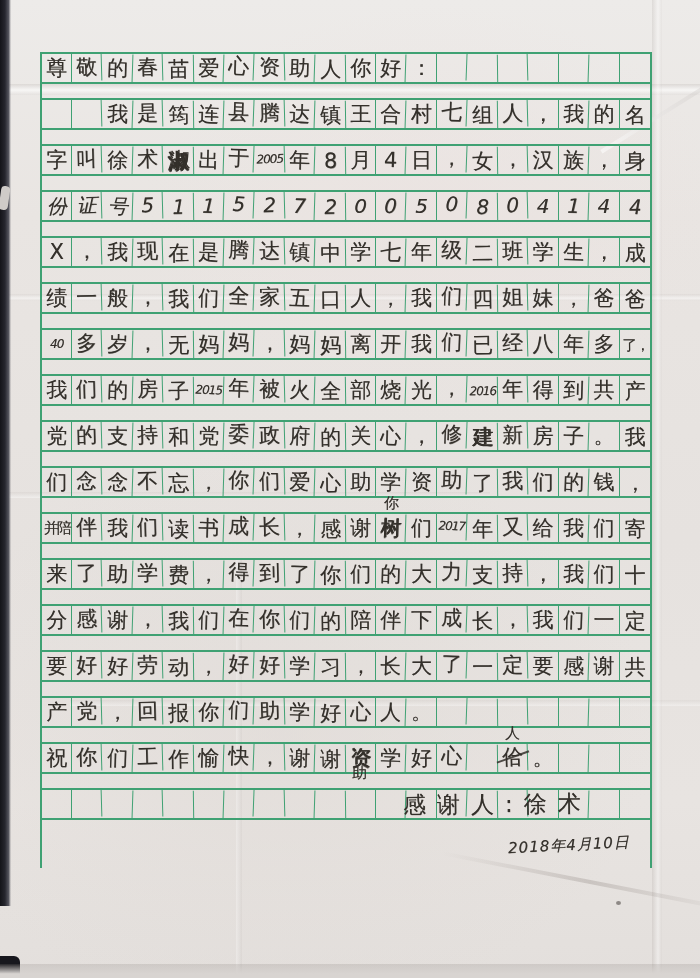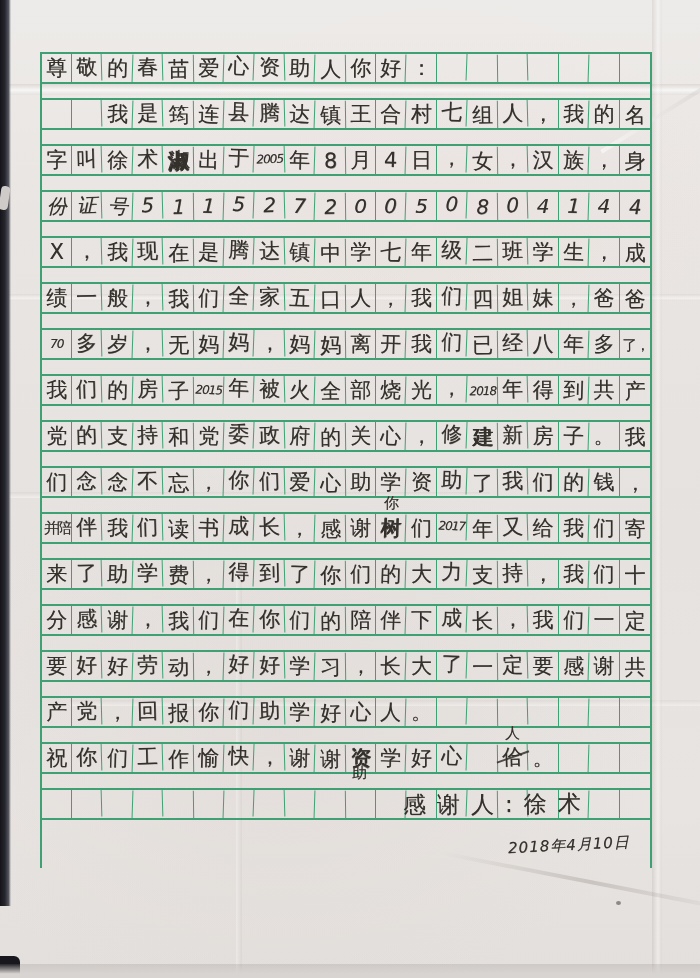--- a/index.html
+++ b/index.html
@@ -232,21 +232,21 @@
           <div class="c">姐</div>
           <div class="c">妹</div>
           <div class="c">，</div>
           <div class="c">爸</div>
           <div class="c">爸</div>
         </div>
         <div class="gaprow"></div>
       </div>
       <div class="unit">
         <div class="boxes">
-          <div class="c num">70</div>
+          <div class="c num">40</div>
           <div class="c">多</div>
           <div class="c">岁</div>
           <div class="c">，</div>
           <div class="c">无</div>
           <div class="c">妈</div>
           <div class="c">妈</div>
           <div class="c">，</div>
           <div class="c">妈</div>
           <div class="c">妈</div>
           <div class="c">离</div>
@@ -271,21 +271,21 @@
           <div class="c">子</div>
           <div class="c num">2015</div>
           <div class="c">年</div>
           <div class="c">被</div>
           <div class="c">火</div>
           <div class="c">全</div>
           <div class="c">部</div>
           <div class="c">烧</div>
           <div class="c">光</div>
           <div class="c">，</div>
-          <div class="c num">2018</div>
+          <div class="c num">2016</div>
           <div class="c">年</div>
           <div class="c">得</div>
           <div class="c">到</div>
           <div class="c">共</div>
           <div class="c">产</div>
         </div>
         <div class="gaprow"></div>
       </div>
       <div class="unit">
         <div class="boxes">

